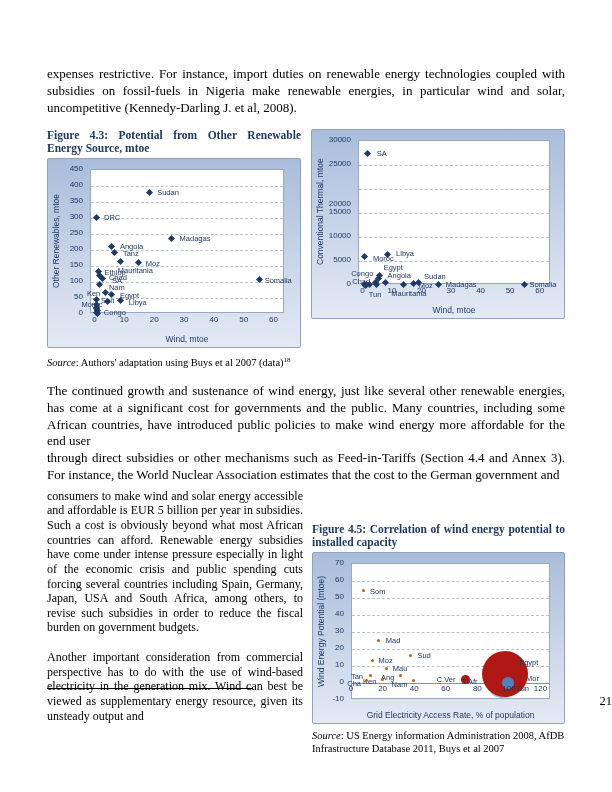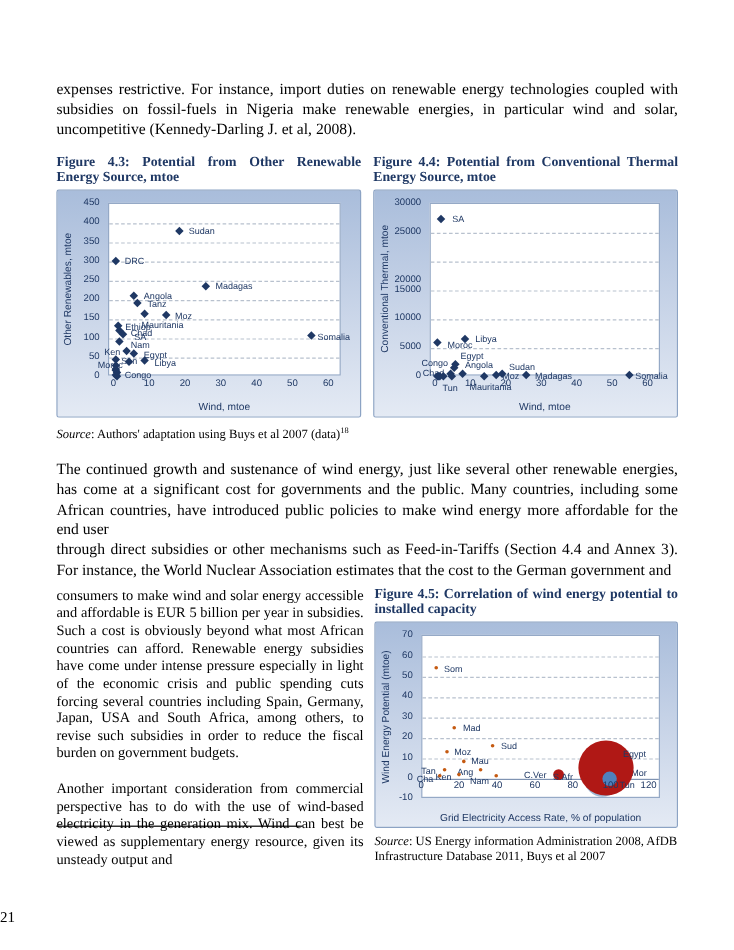--- a/index.html
+++ b/index.html
@@ -26,25 +26,25 @@
           font-size:8.5px;display:flex;align-items:center;justify-content:center;white-space:nowrap;}
   .xtitle{position:absolute;text-align:center;font-size:8.5px;}
   .diamond{position:absolute;width:5px;height:5px;background:#1f3864;transform:rotate(45deg);}
   .bubble{position:absolute;border-radius:50%;}
   .ptlabel{position:absolute;font-size:7.5px;font-weight:400;white-space:nowrap;color:#1f3864;}
   .source-line{font-size:10.5px;margin:8px 0 0 0;line-height:1.25;}
   .source-line .it{font-style:italic;}
   sup{font-size:7px;vertical-align:super;line-height:0;}
   .two-col{display:flex;gap:9px;margin-top:5px;align-items:flex-start;}
   .left-col{width:256px;flex:0 0 256px;}
-  .right-col{flex:1;min-width:0;}
+  .right-col{flex:1;min-width:0;margin-top:34px;}
   .footnote-block{position:absolute;left:47px;right:47px;top:688px;}
   .footnote-rule{width:205px;border-top:1px solid #000;margin-bottom:5px;}
   .footnote-text{font-size:10.5px;line-height:1.25;text-align:justify;margin:0;}
-  .page-number{position:absolute;left:0;right:0;top:757px;text-align:left;font-size:12.5px;}
+  .page-number{position:absolute;left:0;right:0;top:694px;text-align:right;font-size:12.5px;}
 </style>
 </head>
 <body>
 
 <div class="page">
 
   <p class="body-text">expenses restrictive. For instance, import duties on renewable energy technologies coupled with subsidies on fossil-fuels in Nigeria make renewable energies, in particular wind and solar, uncompetitive (Kennedy-Darling J. et al, 2008).</p>
 
   <div class="fig-row">
     <div class="fig-col">
@@ -116,21 +116,20 @@
           <div class="xtick" style="top: 156px; left: 94.1692px; width: 24px;">20</div>
           <div class="xtick" style="top: 156px; left: 124.015px; width: 24px;">30</div>
           <div class="xtick" style="top: 156px; left: 153.862px; width: 24px;">40</div>
           <div class="xtick" style="top: 156px; left: 183.708px; width: 24px;">50</div>
           <div class="xtick" style="top: 156px; left: 213.554px; width: 24px;">60</div>
           <div class="ytitle" style="top: 10px; height: 144px;">Other Renewables, mtoe</div>
           <div class="xtitle" style="left: 42px; width: 194px; bottom: 3px;">Wind, mtoe</div>
         </div>
     </div>
     <div class="fig-col">
-      <p class="fig-caption">Figure 4.4: Potential from Conventional Thermal Energy Source, mtoe</p>
       <div class="chartbox">
           <div class="plot" style="inset: 10px 14px 34px 46px;">
             <div class="gridline" style="top: 120px;"></div>
             <div class="gridline" style="top: 96px;"></div>
             <div class="gridline" style="top: 72px;"></div>
             <div class="gridline" style="top: 48px;"></div>
             <div class="gridline" style="top: 24px;"></div>
             <div class="diamond" style="left: 6.36154px; top: 9.5px;"></div>
             <div class="ptlabel" style="left: 17.8615px; top: 8px;">SA</div>
             <div class="diamond" style="left: 25.5615px; top: 110.3px;"></div>

